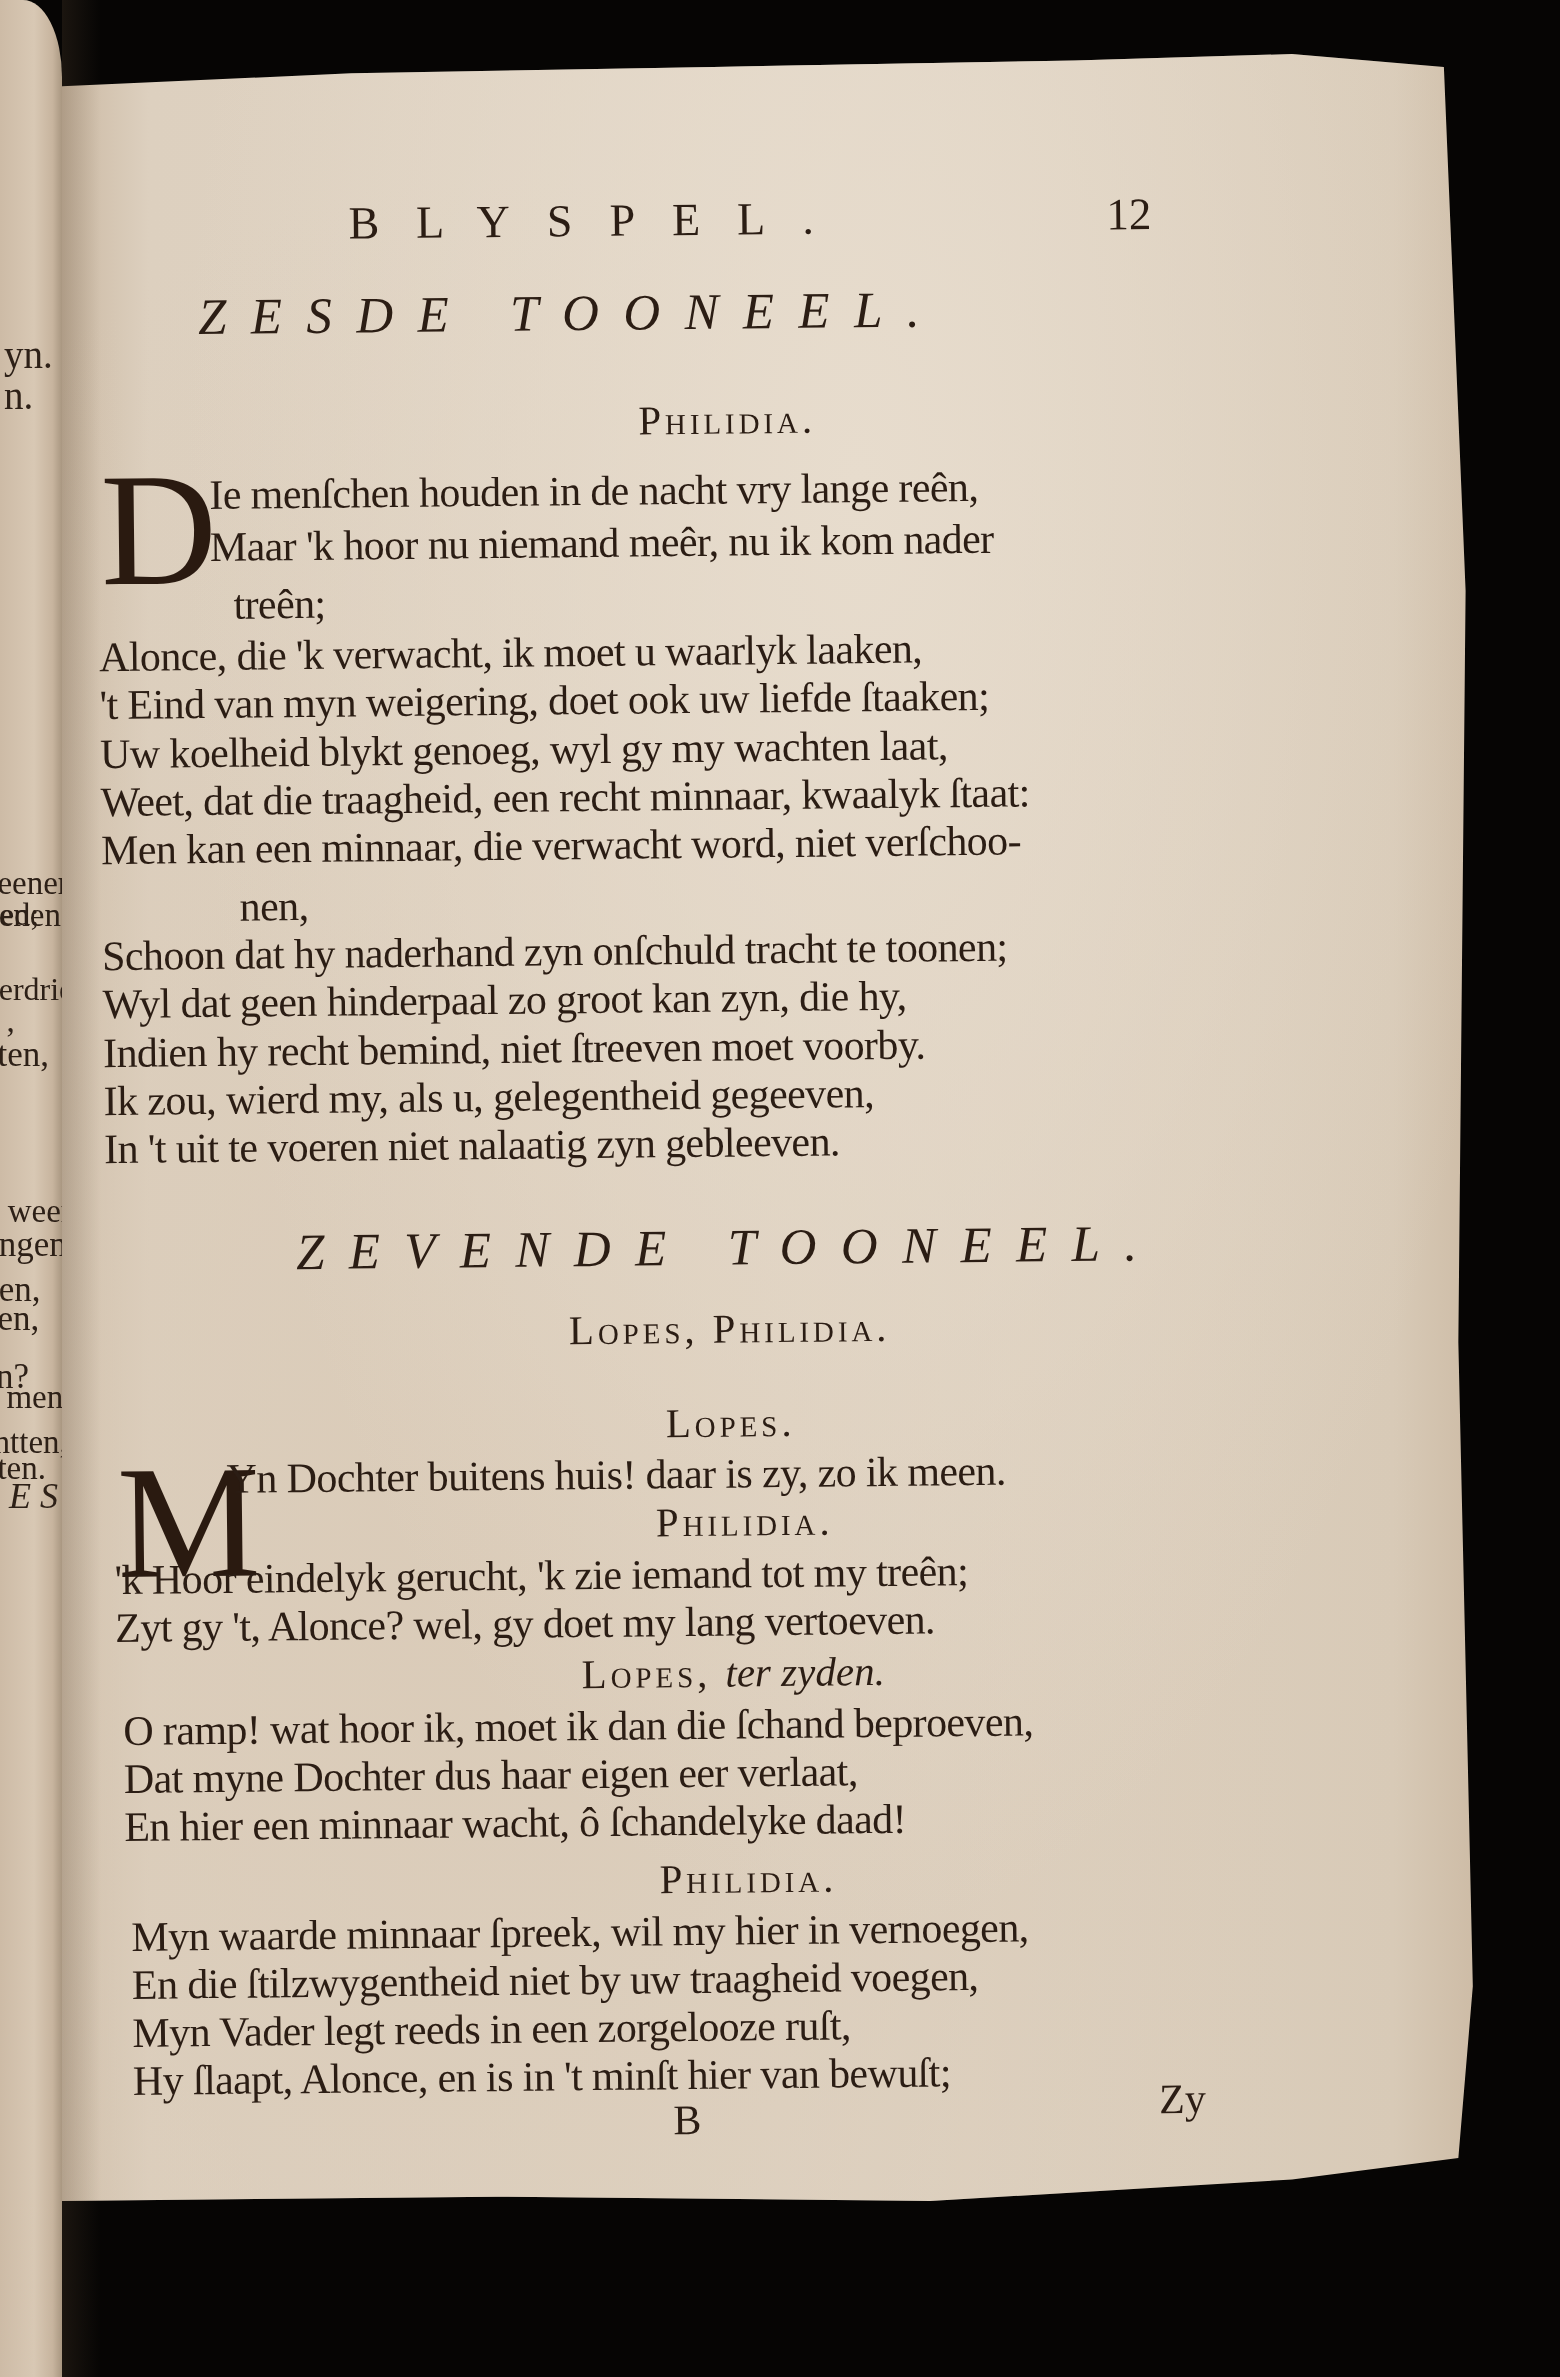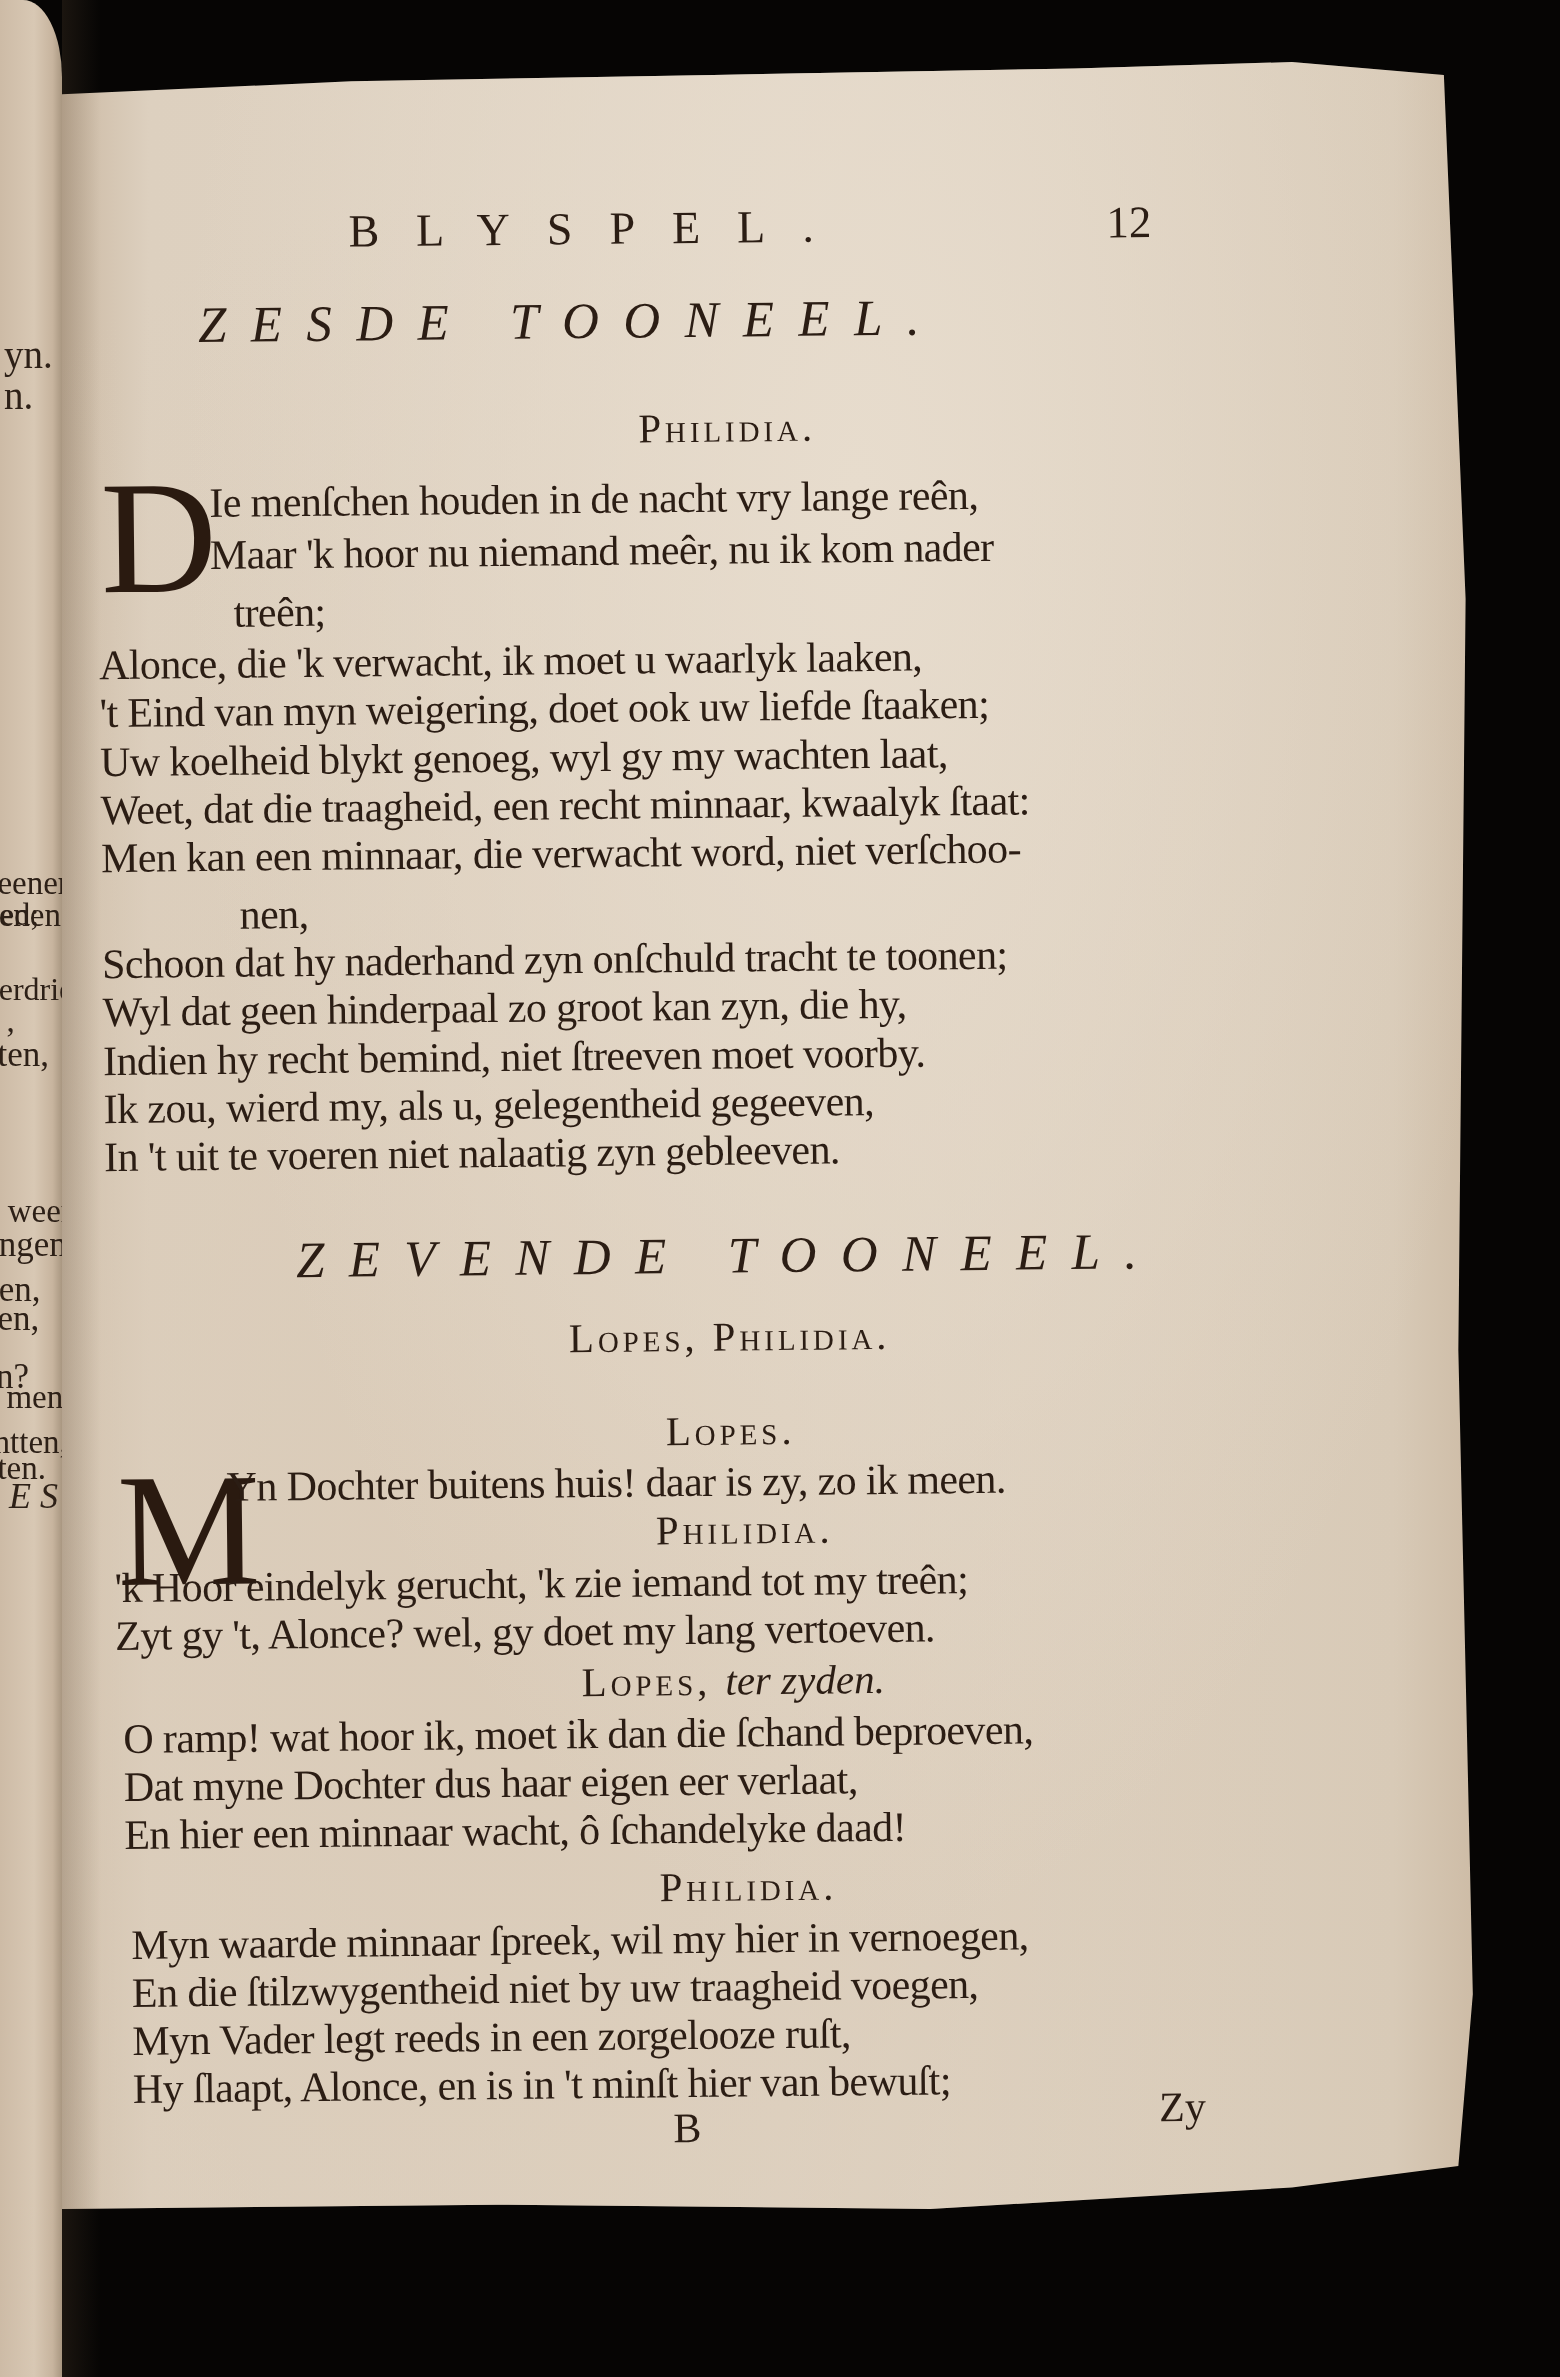--- a/index.html
+++ b/index.html
@@ -16,21 +16,21 @@
     background: linear-gradient(90deg, #cdbba6 0%, #d8c8b4 55%, #c7b49e 85%, #a99781 100%);
     border-top-right-radius: 39px 77px;
     overflow: hidden;
   }
   .left-page .frag {
     position: absolute; left: 0; font-size: 39px; white-space: nowrap;
     color: #2d2017; letter-spacing: 0;
   }
   
   .page {
-    position: absolute; left: 62px; top: 62px; width: 1447px; height: 2147px;
+    position: absolute; left: 62px; top: 54px; width: 1447px; height: 2147px;
     background:
       radial-gradient(ellipse at 55% 20%, #e7dccd 0%, rgba(231,220,205,0) 60%),
       radial-gradient(ellipse at 30% 70%, #dacbb8 0%, rgba(218,203,184,0) 65%),
       linear-gradient(90deg, #cbb9a3 0%, #ddd0bf 6%, #e0d4c4 50%, #d8cab7 92%, #c9b69f 100%);
     clip-path: polygon(0% 1.5%, 20% 0.9%, 45% 0.6%, 70% 0.3%, 85% 0%, 95.5% 0.6%, 97% 25%, 96.5% 60%, 97.5% 90%, 96.5% 98%, 85% 99%, 60% 100%, 30% 99.8%, 0% 100%);
   }
   .gutter-shadow {
     position: absolute; left: 62px; top: 0; width: 39px; height: 2377px;
     background: linear-gradient(90deg, rgba(90,70,50,0.25), rgba(90,70,50,0));
     pointer-events: none;

